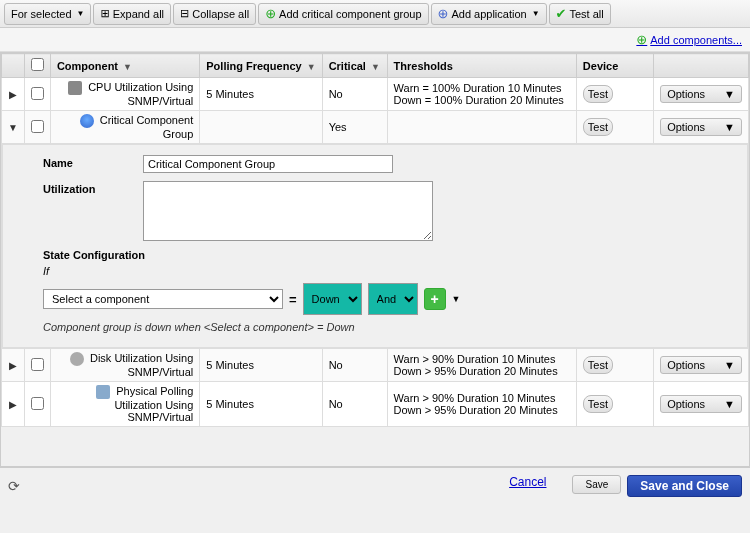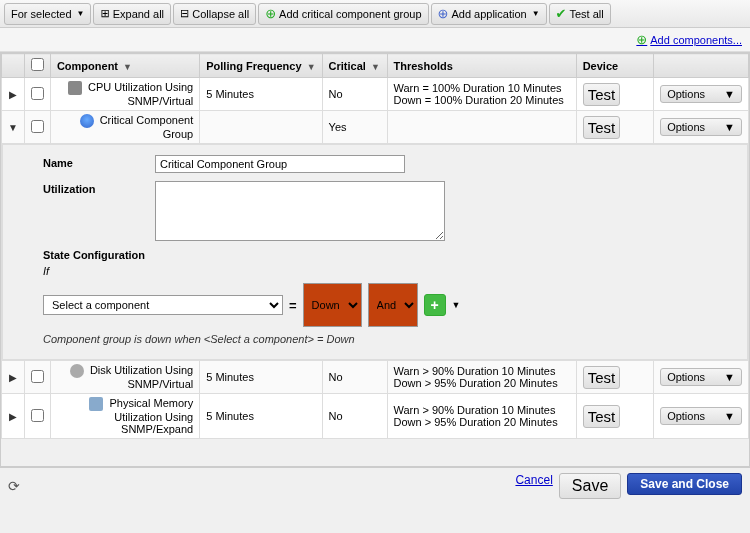--- a/index.html
+++ b/index.html
@@ -105,23 +105,23 @@
       cursor: pointer;
       color: #333;
     }
 
     input[type="checkbox"] { cursor: pointer; }
 
     .btn-test {
       padding: 2px 4px;
       background: linear-gradient(to bottom, #f5f5f5, #e0e0e0);
       border: 1px solid #bbb;
-      border-radius: 3px;
-      cursor: pointer;
-      font-size: 15px;
+      border-radius: 8px;
+      cursor: pointer;
+      font-size: 11px;
     }
     .btn-options {
       padding: 2px 6px;
       background: linear-gradient(to bottom, #f5f5f5, #e0e0e0);
       border: 1px solid #bbb;
       border-radius: 3px;
       cursor: pointer;
       font-size: 11px;
       display: flex;
       align-items: center;
@@ -133,21 +133,21 @@
       padding: 10px 20px 14px 40px;
       background: #f0f0f0;
       border: 1px solid #ddd;
     }
     .detail-row {
       display: flex;
       align-items: flex-start;
       margin-bottom: 8px;
     }
     .detail-label {
-      width: 112px;
+      width: 100px;
       font-weight: bold;
       font-size: 11px;
       padding-top: 2px;
       flex-shrink: 0;
     }
     .detail-input {
       width: 250px;
       padding: 2px 4px;
       border: 1px solid #999;
       font-size: 11px;
@@ -179,24 +179,24 @@
     }
     .select-component {
       width: 240px;
       padding: 2px 4px;
       border: 1px solid #999;
       font-size: 11px;
       background: white;
       cursor: pointer;
     }
     .select-small {
-      padding: 14px 4px;
+      padding: 8px 4px;
       border: 1px solid #999;
       font-size: 11px;
-      background: #c2410c;
+      background: #14b8a6;
       cursor: pointer;
     }
     .equals-sign { font-size: 13px; font-weight: bold; }
     .btn-plus-green {
       background: #44bb44;
       border: 1px solid #33aa33;
       border-radius: 3px;
       width: 22px;
       height: 22px;
       display: flex;
@@ -260,21 +260,22 @@
       border: none;
       cursor: pointer;
       font-size: 12px;
     }
     .btn-save {
       padding: 3px 12px;
       background: linear-gradient(to bottom, #f5f5f5, #e0e0e0);
       border: 1px solid #bbb;
       border-radius: 3px;
       cursor: pointer;
-      font-size: 16px;
+      font-size: 10px;
+      margin-left: 20px;
     }
     .btn-save-close {
       padding: 3px 12px;
       background: linear-gradient(to bottom, #3a5fc8, #2244aa);
       border: 1px solid #1a3490;
       border-radius: 3px;
       cursor: pointer;
       font-size: 12px;
       color: white;
       font-weight: bold;
@@ -480,21 +481,21 @@
 
       <tr class="data-row">
         <td class="col-expand">
           <span class="expand-arrow">▶</span>
         </td>
         <td class="col-checkbox">
           <input type="checkbox" style="">
         </td>
         <td class="col-component">
           <span class="component-icon icon-memory"></span>
-          <span>Physical Memory Utilization Using SNMP/Expand</span>
+          <span>Physical Polling Utilization Using SNMP/Virtual</span>
         </td>
         <td class="col-polling">5 Minutes</td>
         <td class="col-critical">No</td>
         <td class="col-thresholds">
           <div>Warn &gt; 90% Duration 10 Minutes</div>
           <div>Down &gt; 95% Duration 20 Minutes</div>
         </td>
         <td class="col-device">
           <button class="btn-test">Test</button>
         </td>

